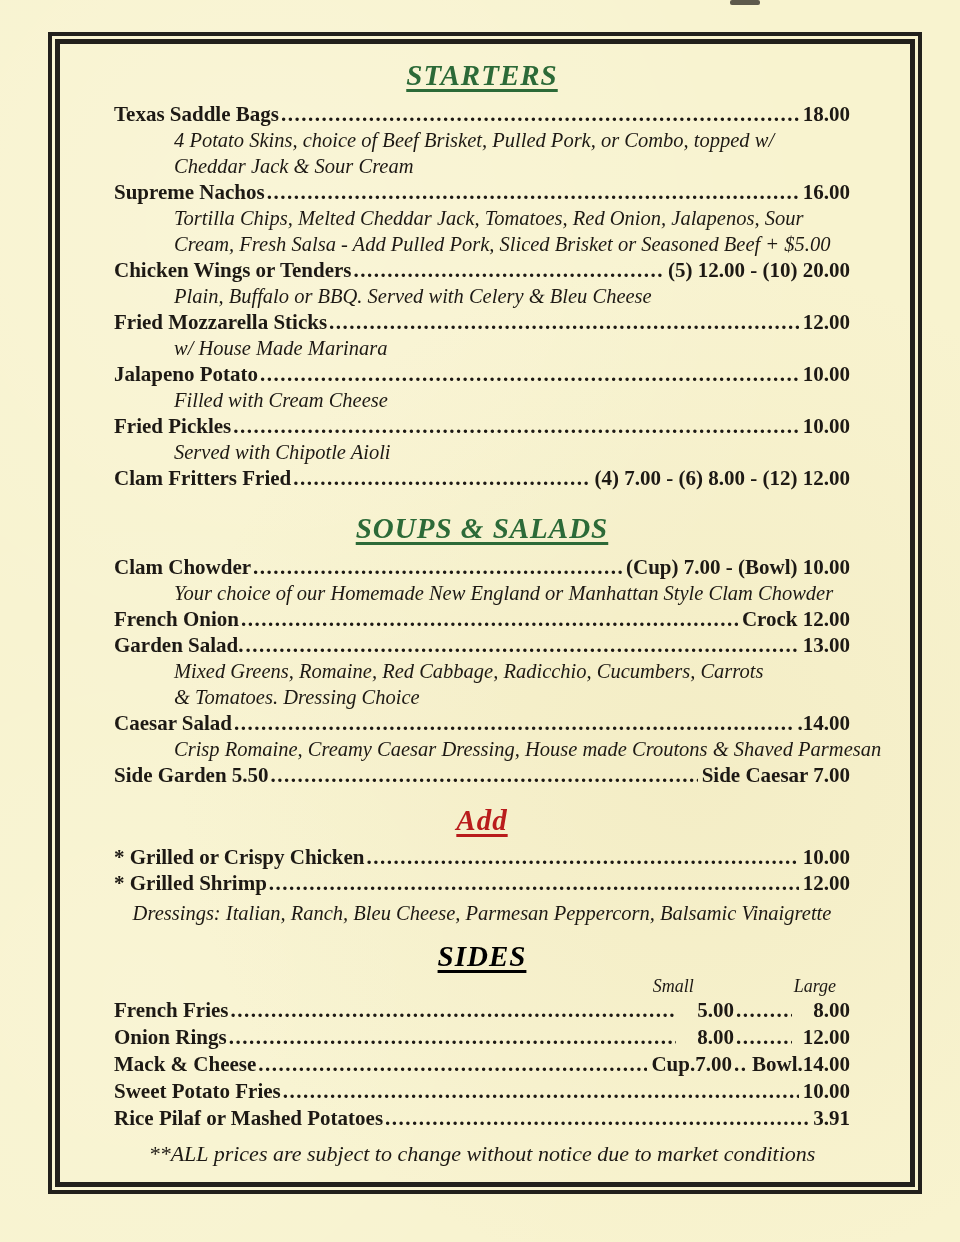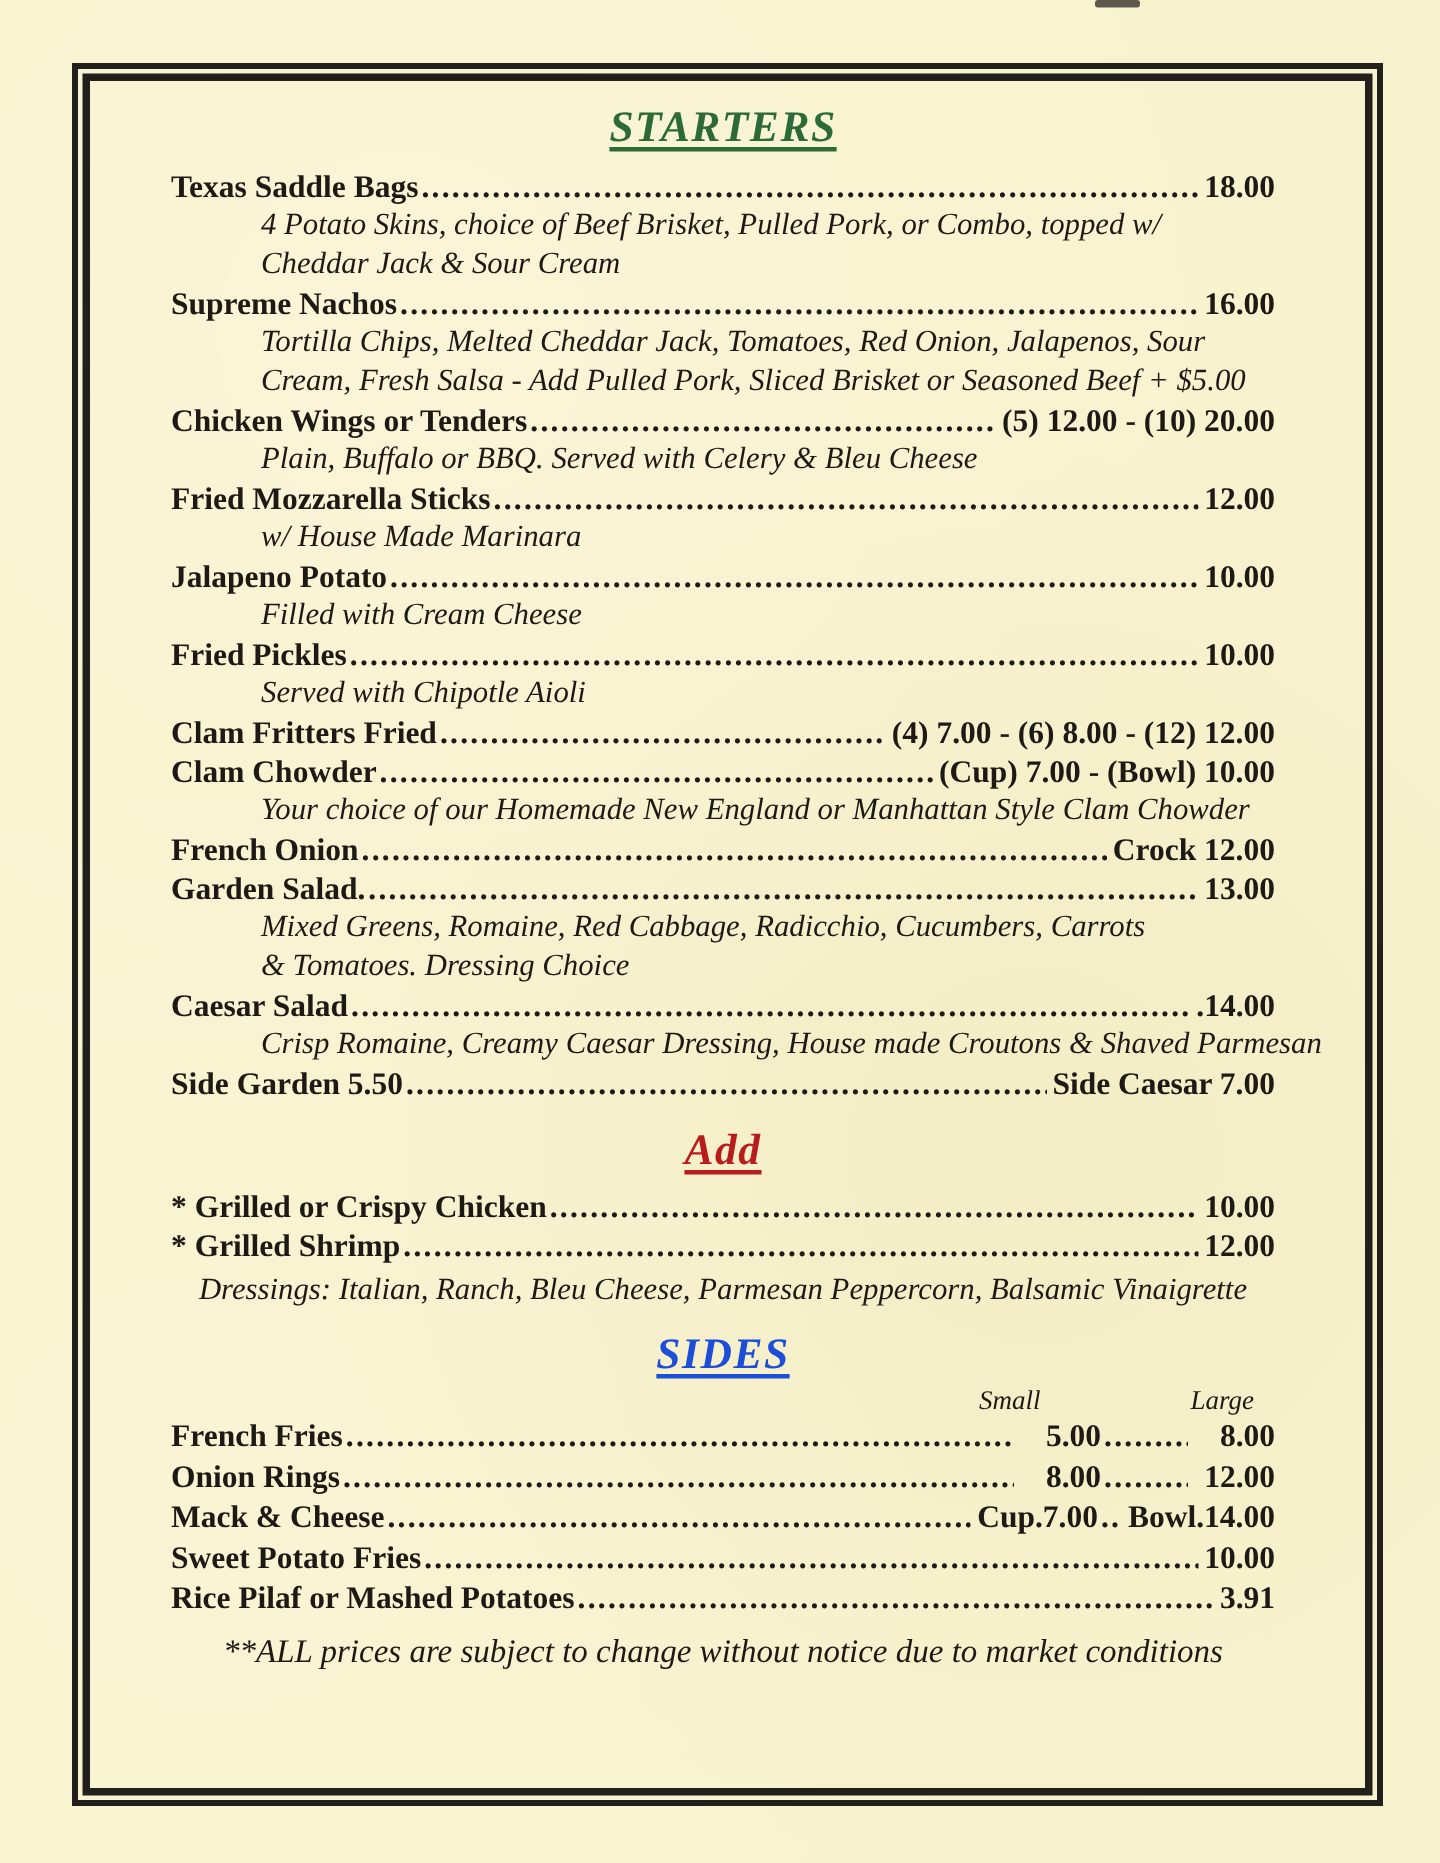--- a/index.html
+++ b/index.html
@@ -7,31 +7,31 @@
     width:960px;height:1242px;position:relative;overflow:hidden;
     background-color:#f8f3cf;
     background-image:
       radial-gradient(circle at 28% 18%, rgba(255,255,255,.16), transparent 45%),
       radial-gradient(circle at 72% 62%, rgba(216,201,142,.14), transparent 50%),
       radial-gradient(circle at 15% 80%, rgba(255,255,255,.10), transparent 40%);
     font-family:"Liberation Serif","DejaVu Serif",serif;
     color:#1d1914;
   }
   .artifact{position:absolute;left:730px;top:0;width:30px;height:5px;background:#2a2620;opacity:.75;border-radius:2px;}
-  .frame-outer{position:absolute;left:48px;top:42px;width:866px;height:1154px;border:4px solid #22201c;text-decoration:underline;}
+  .frame-outer{position:absolute;left:48px;top:32px;width:866px;height:1154px;border:4px solid #22201c;text-decoration:underline;}
   .frame-inner{position:absolute;inset:3px;border:5px solid #22201c;}
   .content{position:absolute;inset:0;padding:14px 60px 0 54px;}
 
   .heading{
     text-align:center;font-weight:bold;font-style:italic;
     font-size:29px;line-height:34px;margin:0;letter-spacing:1px;
     text-decoration:underline;text-decoration-thickness:2.5px;text-underline-offset:4px;
   }
   .heading.green{color:#2c6a38;}
-  .heading.red{color:#1d4ed8;}
+  .heading.red{color:#000000;}
   .heading.black{color:#b91c1c;}
   #h-starters{margin-bottom:9px;}
   #h-soups{margin:20px 0 9px;}
   #h-add{margin:15px 0 7px;}
   #h-sides{margin:13px 0 2px;}
 
   .row{display:flex;align-items:baseline;font-weight:bold;font-size:21px;line-height:26px;white-space:nowrap;}
   .sides .row{line-height:27px;}
   .nm{flex:0 0 auto;}
   .nm-italic{font-style:italic;font-weight:normal;margin-left:7px;}
@@ -103,20 +103,21 @@
         <span class="pr">10.00</span>
       </div>
       <div class="desc">Served with Chipotle Aioli</div>
 
       <div class="row">
         <span class="nm">Clam Fritters Fried</span>
         <span class="leader">............................................................................................................................................................................................................................................................................................................</span>
         <span class="pr">(4) 7.00 - (6) 8.00 - (12) 12.00</span>
       </div>
 
+      <h2 id="h-soups" class="heading green">SOUPS &amp; SALADS</h2>
 
       <div class="row">
         <span class="nm">Clam Chowder</span>
         <span class="leader">............................................................................................................................................................................................................................................................................................................</span>
         <span class="pr">(Cup) 7.00 - (Bowl) 10.00</span>
       </div>
       <div class="desc">Your choice of our Homemade New England or Manhattan Style Clam Chowder</div>
 
       <div class="row">
         <span class="nm">French Onion</span>

